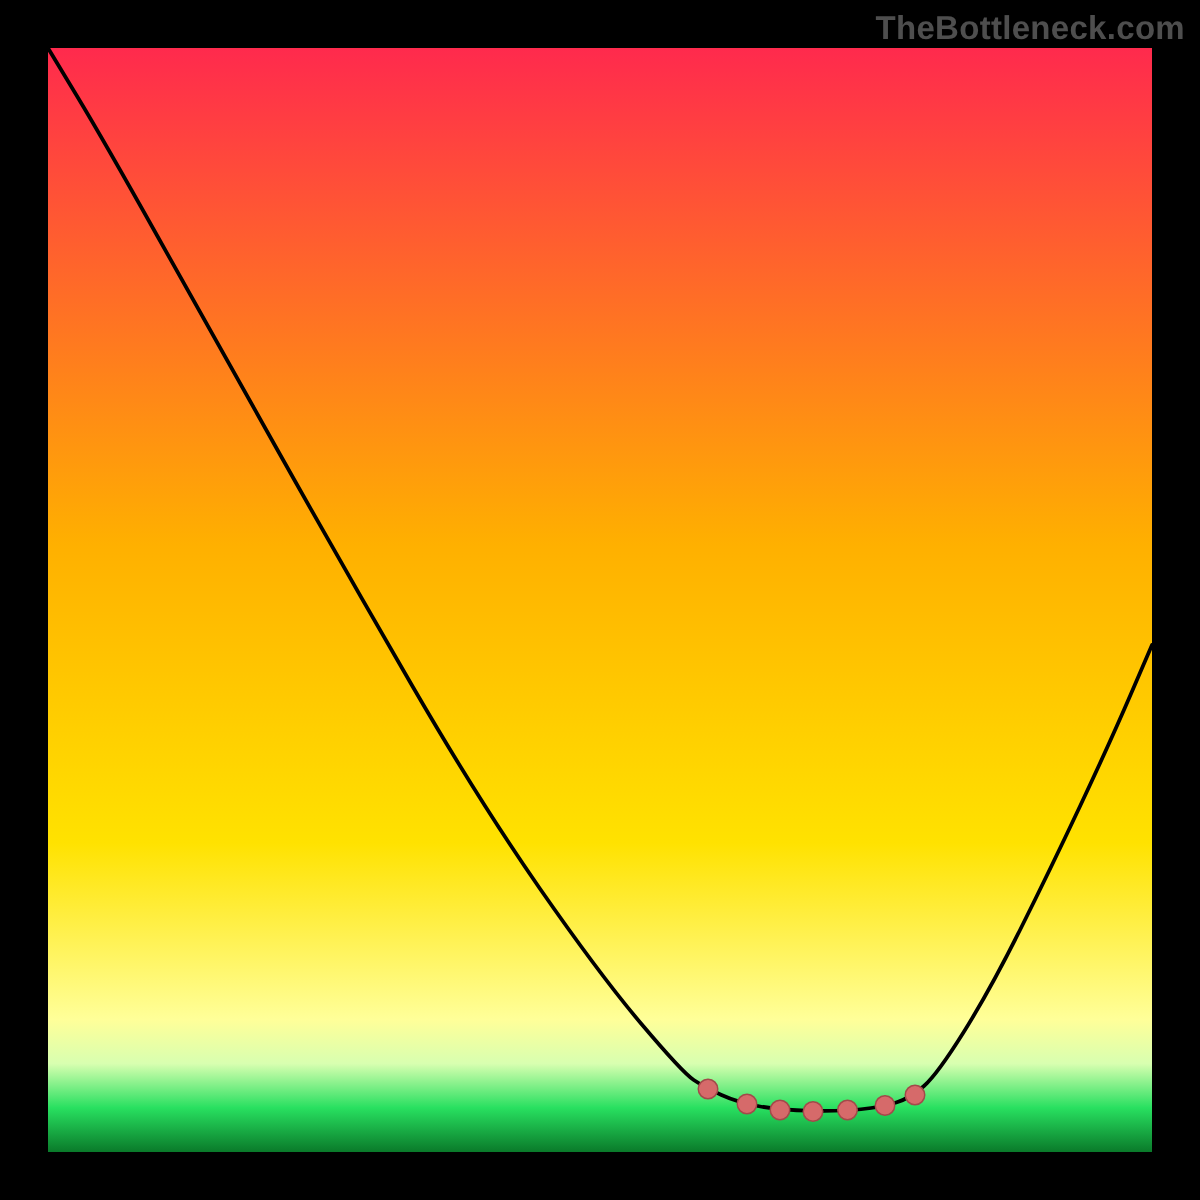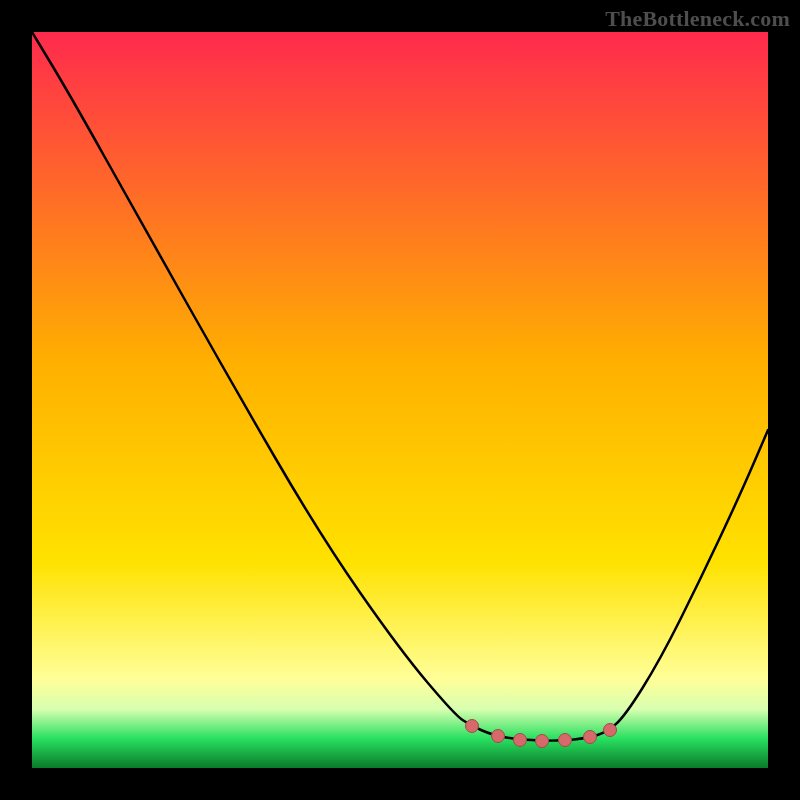--- a/index.html
+++ b/index.html
@@ -18,21 +18,21 @@
   }
   svg {
     position: absolute;
     top: 0;
     left: 0;
   }
   .watermark {
     position: absolute;
     top: 6px;
     right: 10px;
-    font-family: Liberation Serif, serif;
+    font-family: Liberation Sans, sans-serif;
     font-size: 22px;
     font-weight: 600;
     color: #4e4e4e;
     letter-spacing: 0.2px;
     user-select: none;
   }
 </style>
 </head>
 <body>
 

